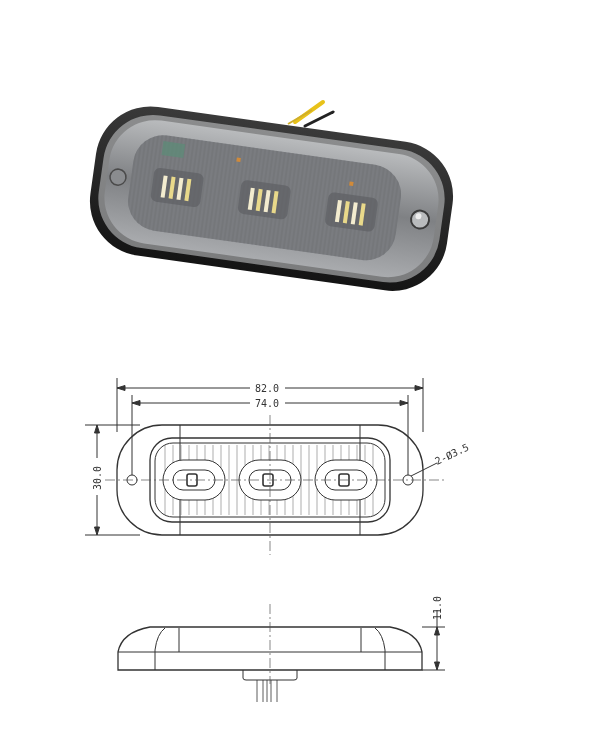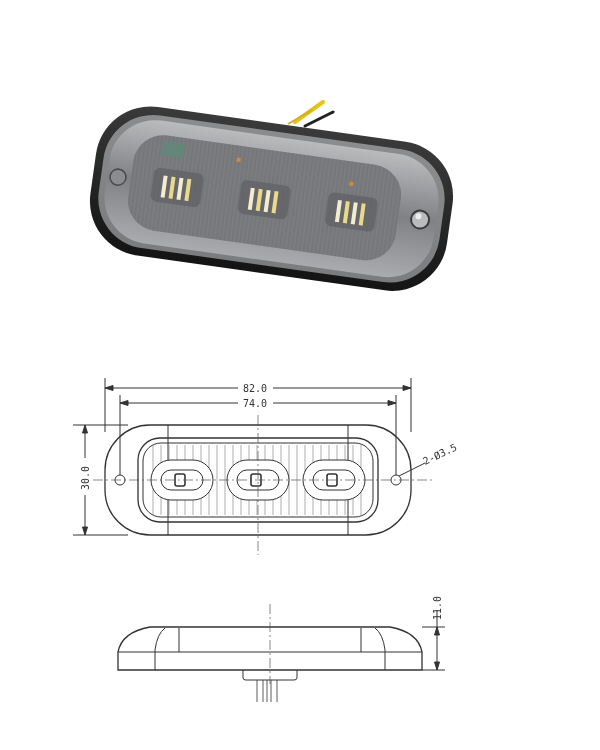--- a/index.html
+++ b/index.html
@@ -75,21 +75,21 @@
         <circle cx="35" cy="120" r="8" fill="#8a8c8f" stroke="#4a4a4a" stroke-width="1.5"></circle>
       </g>
       <g>
         <circle cx="340" cy="120" r="9" fill="#b9bbbd" stroke="#3a3a3a" stroke-width="2"></circle>
         <circle cx="338" cy="117" r="3" fill="#eeeeee"></circle>
       </g>
     </g>
   </svg>
 </div>
 
-<div class="abs" style="left:73px;top:370px;width:410px;height:200px;">
+<div class="abs" style="left:85px;top:370px;width:410px;height:200px;">
   <svg width="410" height="200" viewBox="0 0 410 200" fill="none" stroke="#333" stroke-width="1">
 
     <g>
       <line x1="32" y1="8" x2="32" y2="62"></line>
       <line x1="338" y1="8" x2="338" y2="62"></line>
       <line x1="32" y1="18" x2="165" y2="18"></line>
       <line x1="200" y1="18" x2="338" y2="18"></line>
       <path d="M32 18 l8 -2.5 v5 z" fill="#333"></path>
       <path d="M338 18 l-8 -2.5 v5 z" fill="#333"></path>
       <text class="dimtext" x="182" y="22" text-anchor="middle" stroke="none">82.0</text>

